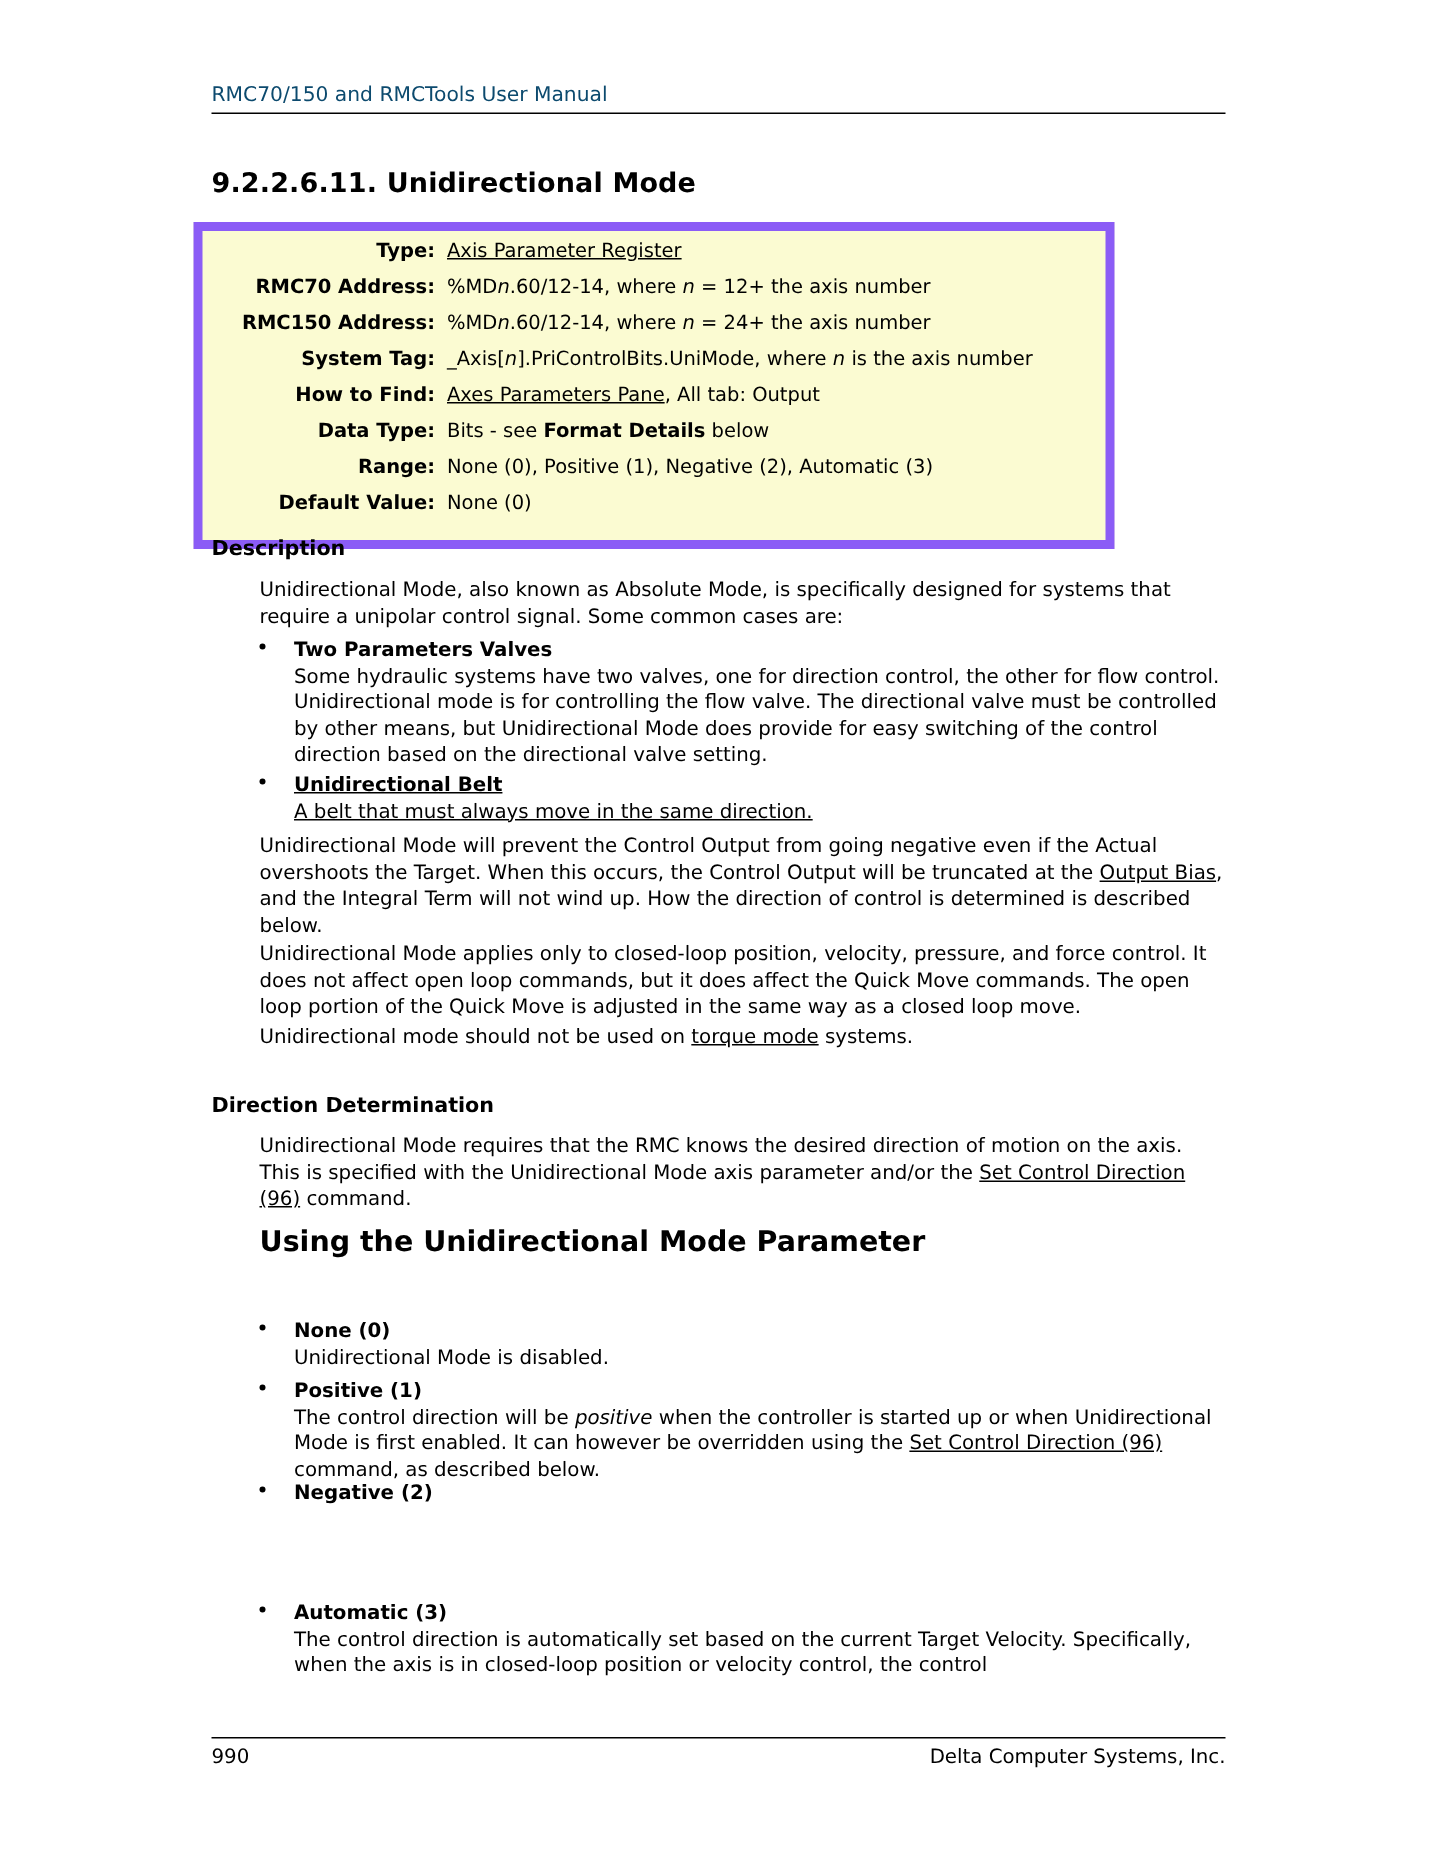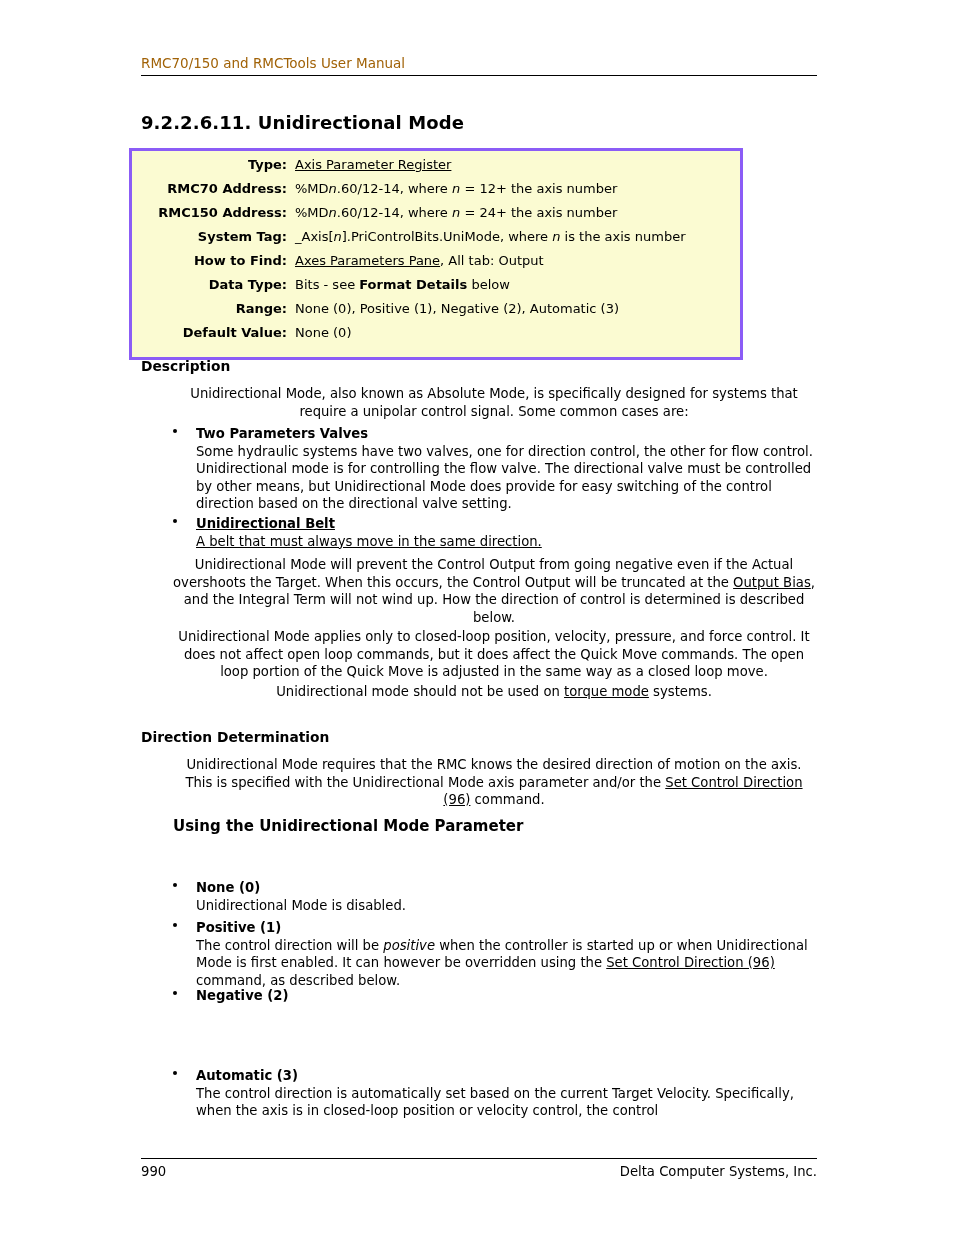--- a/index.html
+++ b/index.html
@@ -25,21 +25,21 @@
   
   .page-header {
     position: absolute;
     left: 141px;
     top: 54px;
     width: 676px;
   }
   .page-header .hdr-text {
     font-size: 13.5px;
     line-height: 18px;
-    color: #a16207;
+    color: #0c4a6e;
     white-space: nowrap;
   }
   .page-header .hdr-rule {
     margin-top: 3px;
     border-bottom: 1.6px solid #000;
     width: 676px;
   }
 
   
   .sec-number-title {
@@ -51,21 +51,21 @@
     letter-spacing: 0.1px;
   }
 
   
   .info-table {
     position: absolute;
     left: 129px;
     top: 148px;
     width: 614px;
     background: #fbfbd2;
-    border: 3px solid #8b5cf6;
+    border: 6px solid #8b5cf6;
     box-sizing: border-box;
     padding: 6px 0 8px 0;
   }
   .info-row {
     display: flex;
     align-items: baseline;
     height: 24px;
   }
   .info-label {
     width: 163px;
@@ -89,32 +89,32 @@
   
   .h-section {
     position: absolute;
     left: 141px;
     font-size: 13.8px;
     font-weight: bold;
   }
   .h-sub {
     position: absolute;
     left: 173px;
-    font-size: 15px;
+    font-size: 19px;
     font-weight: bold;
   }
 
   
   .para {
     position: absolute;
     left: 173px;
     width: 642px;
     font-size: 13.2px;
     line-height: 17.6px;
-    text-align: center;
+    text-align: left;
   }
   .lnk { text-decoration: underline; }
 
   
   .bullet-item {
     position: absolute;
     left: 173px;
     width: 642px;
   }
   .bullet-item .dot {

